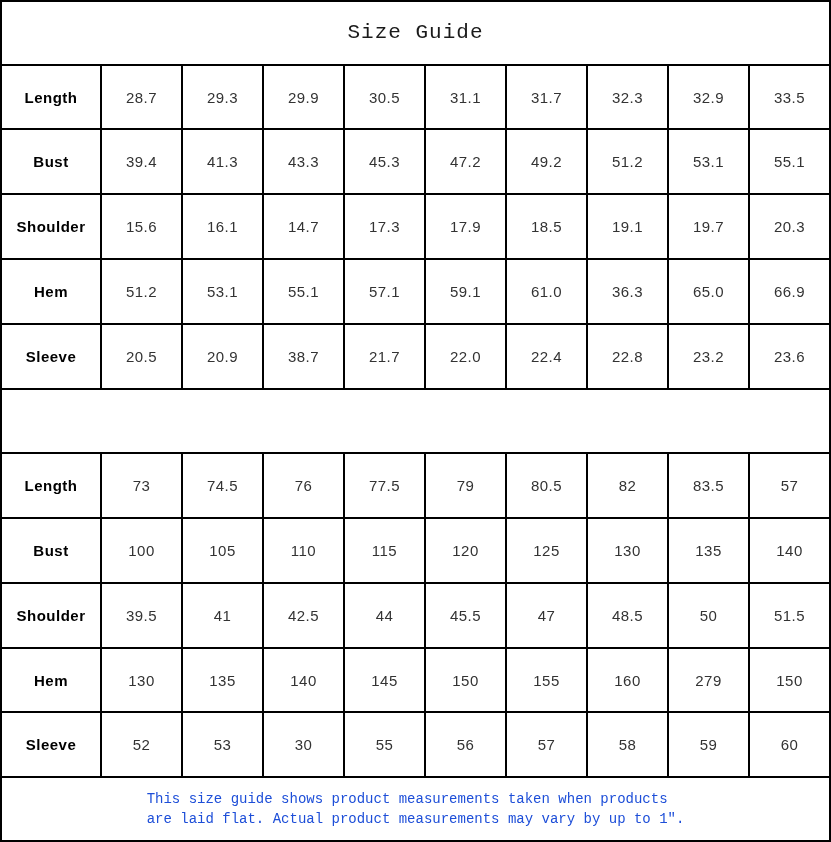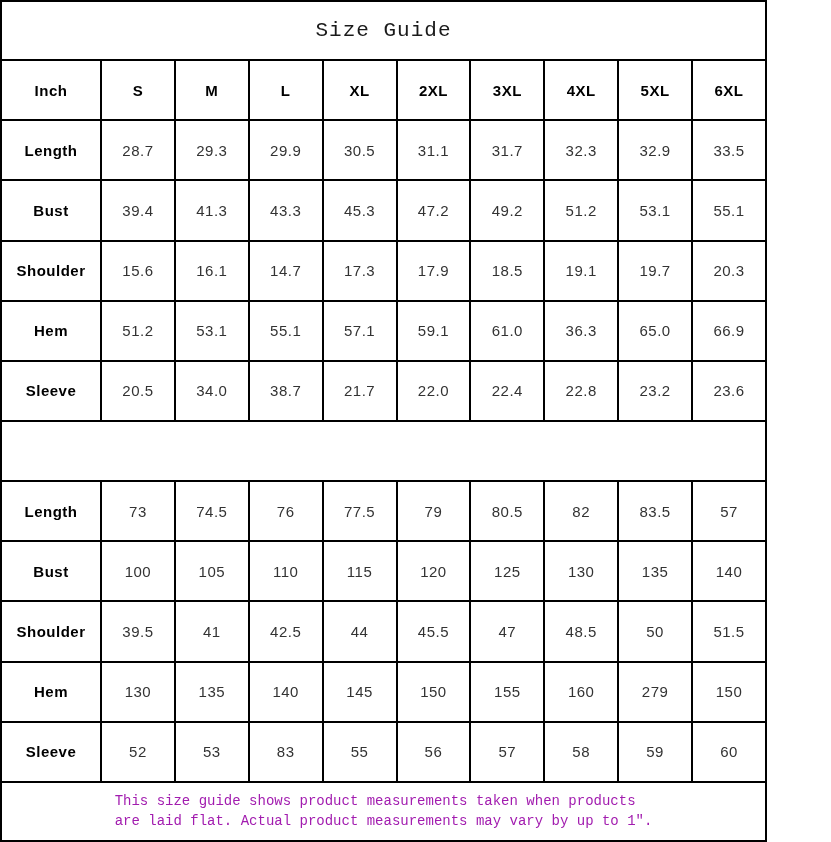--- a/index.html
+++ b/index.html
@@ -7,21 +7,21 @@
     padding: 0;
     background: #ffffff;
   }
   .page {
     width: 831px;
     height: 842px;
     background: #ffffff;
     box-sizing: border-box;
   }
   table.size-guide {
-    width: 767px;
+    width: 831px;
     height: 842px;
     border-collapse: collapse;
     table-layout: fixed;
     background: #ffffff;
   }
   table.size-guide td {
     border: 2px solid #000000;
     padding: 0;
     text-align: center;
     vertical-align: middle;
@@ -61,21 +61,21 @@
     height: 53px;
     vertical-align: middle;
   }
   .footer-text {
     width: fit-content;
     margin: 0 auto;
     text-align: left;
     font-family: "Liberation Mono", "DejaVu Sans Mono", monospace;
     font-size: 14px;
     line-height: 20px;
-    color: #a21caf;
+    color: #1d4ed8;
     white-space: nowrap;
   }
 </style>
 </head>
 <body>
 
 <div class="page">
   <table class="size-guide">
     <colgroup>
       <col class="label-col">
@@ -88,32 +88,20 @@
         <col>
         <col>
         <col>
     </colgroup>
     <tbody>
       <tr>
         <td colspan="10" class="title-cell">Size Guide</td>
       </tr>
     </tbody>
     <tbody>
-        <tr class="size-header-row">
-          <td class="label-cell">Inch</td>
-          <td class="head-cell">S</td>
-          <td class="head-cell">M</td>
-          <td class="head-cell">L</td>
-          <td class="head-cell">XL</td>
-          <td class="head-cell">2XL</td>
-          <td class="head-cell">3XL</td>
-          <td class="head-cell">4XL</td>
-          <td class="head-cell">5XL</td>
-          <td class="head-cell">6XL</td>
-        </tr>
         <tr class="measurement-row">
           <td class="label-cell">Length</td>
           <td class="value-cell">28.7</td>
           <td class="value-cell">29.3</td>
           <td class="value-cell">29.9</td>
           <td class="value-cell">30.5</td>
           <td class="value-cell">31.1</td>
           <td class="value-cell">31.7</td>
           <td class="value-cell">32.3</td>
           <td class="value-cell">32.9</td>
@@ -151,21 +139,21 @@
           <td class="value-cell">57.1</td>
           <td class="value-cell">59.1</td>
           <td class="value-cell">61.0</td>
           <td class="value-cell">36.3</td>
           <td class="value-cell">65.0</td>
           <td class="value-cell">66.9</td>
         </tr>
         <tr class="measurement-row">
           <td class="label-cell">Sleeve</td>
           <td class="value-cell">20.5</td>
-          <td class="value-cell">34.0</td>
+          <td class="value-cell">20.9</td>
           <td class="value-cell">38.7</td>
           <td class="value-cell">21.7</td>
           <td class="value-cell">22.0</td>
           <td class="value-cell">22.4</td>
           <td class="value-cell">22.8</td>
           <td class="value-cell">23.2</td>
           <td class="value-cell">23.6</td>
         </tr>
       </tbody>
     <tbody>
@@ -219,21 +207,21 @@
           <td class="value-cell">150</td>
           <td class="value-cell">155</td>
           <td class="value-cell">160</td>
           <td class="value-cell">279</td>
           <td class="value-cell">150</td>
         </tr>
         <tr class="measurement-row">
           <td class="label-cell">Sleeve</td>
           <td class="value-cell">52</td>
           <td class="value-cell">53</td>
-          <td class="value-cell">83</td>
+          <td class="value-cell">30</td>
           <td class="value-cell">55</td>
           <td class="value-cell">56</td>
           <td class="value-cell">57</td>
           <td class="value-cell">58</td>
           <td class="value-cell">59</td>
           <td class="value-cell">60</td>
         </tr>
       </tbody>
     <tbody>
       <tr>

